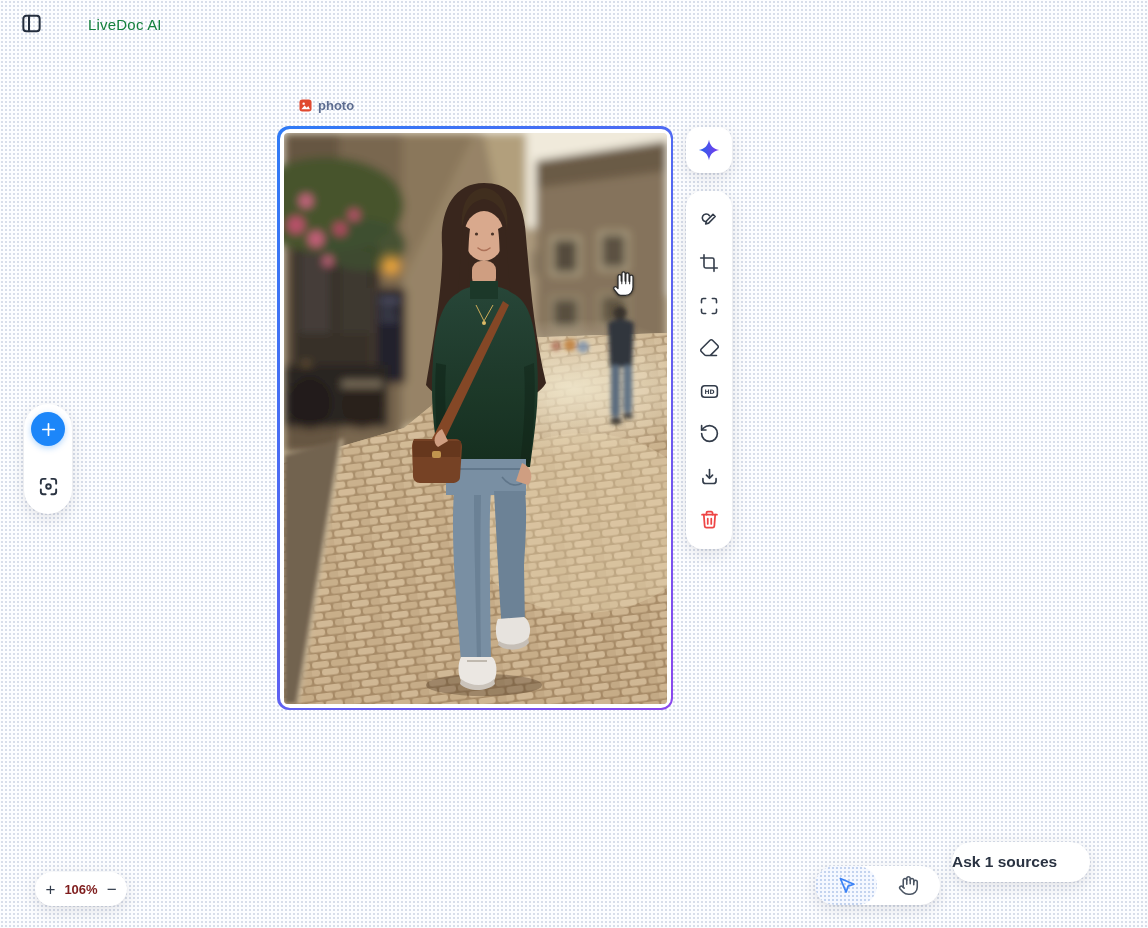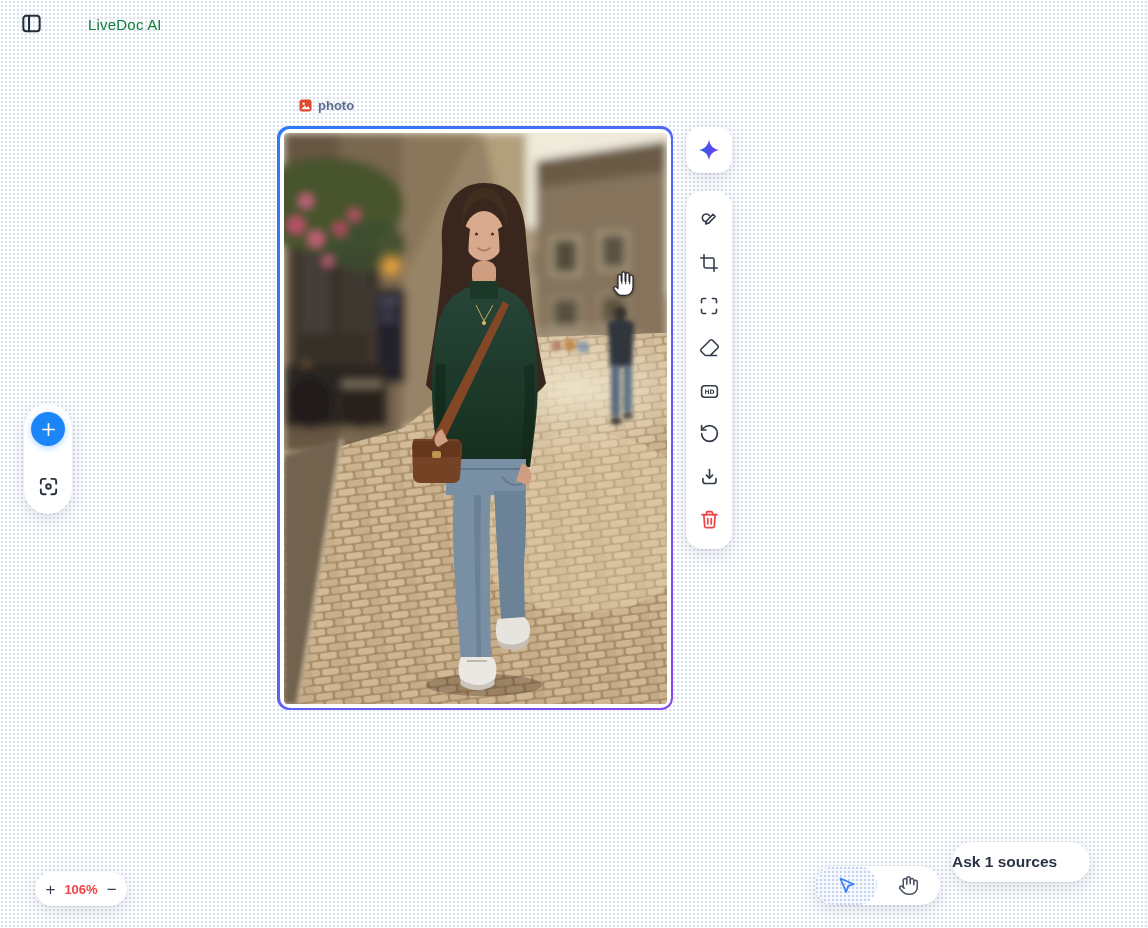--- a/index.html
+++ b/index.html
@@ -32,21 +32,21 @@
   .ai-btn{position:absolute;left:686px;top:127px;width:46px;height:46px;border-radius:14px;display:flex;align-items:center;justify-content:center;cursor:pointer;}
   .tool-panel{position:absolute;left:686px;top:191px;width:46px;height:358px;border-radius:16px;display:flex;flex-direction:column;align-items:center;justify-content:space-evenly;padding:4px 0;box-sizing:border-box;}
   .tool-btn{width:34px;height:34px;border-radius:8px;display:flex;align-items:center;justify-content:center;cursor:pointer;}
   
   .left-pill{position:absolute;left:24px;top:404px;width:48px;height:110px;border-radius:24px;display:flex;flex-direction:column;align-items:center;justify-content:space-between;padding:8px 0 14px;box-sizing:border-box;}
   .add-btn{width:34px;height:34px;border-radius:50%;background:#1c86f9;display:flex;align-items:center;justify-content:center;cursor:pointer;box-shadow:0 2px 6px rgba(28,134,249,.35);}
   .capture-btn{width:28px;height:28px;display:flex;align-items:center;justify-content:center;cursor:pointer;}
   
   .zoom-pill{position:absolute;left:35px;top:872px;width:92px;height:34px;border-radius:17px;display:flex;align-items:center;justify-content:center;gap:9px;}
   .zoom-pill .sign{font-size:17px;color:#333d4d;font-weight:500;line-height:1;cursor:pointer;user-select:none;}
-  .zoom-pill .val{font-size:13px;color:#ef4444;font-weight:600;}
+  .zoom-pill .val{font-size:13px;color:#7f1d1d;font-weight:600;}
   
   .tools-pill{position:absolute;left:815px;top:866px;width:125px;height:39px;border-radius:20px;display:flex;align-items:center;overflow:hidden;}
   .tool-toggle{width:62px;height:39px;display:flex;align-items:center;justify-content:center;cursor:pointer;}
   .tool-toggle.active{
     background-color:#f5f8ff;
     background-image:radial-gradient(circle,#c3d3ef 1px,rgba(0,0,0,0) 1px);
     background-size:4px 4px;border-radius:20px;
   }
   .ask-btn{position:absolute;left:952px;top:842px;width:138px;height:40px;border-radius:20px;display:flex;align-items:center;justify-content:flex-start;cursor:pointer;}
   .ask-btn span{font-size:15.5px;font-weight:600;color:#2a3342;}

